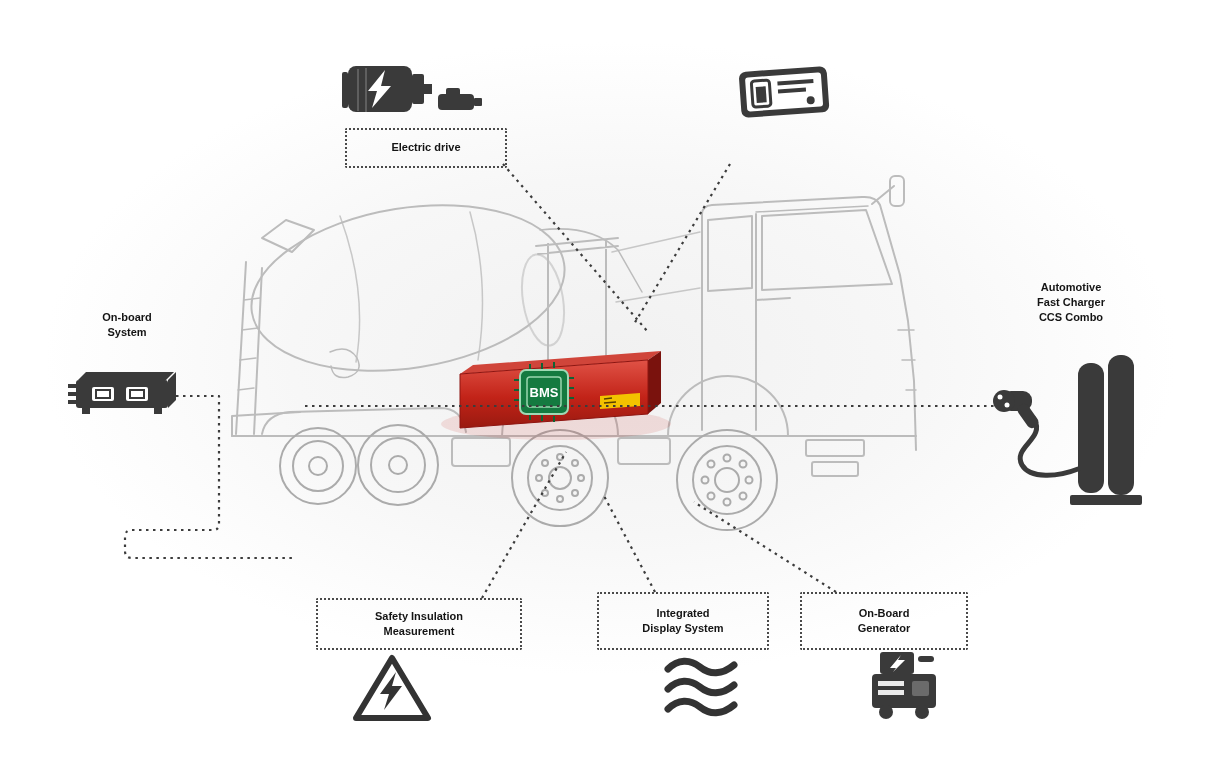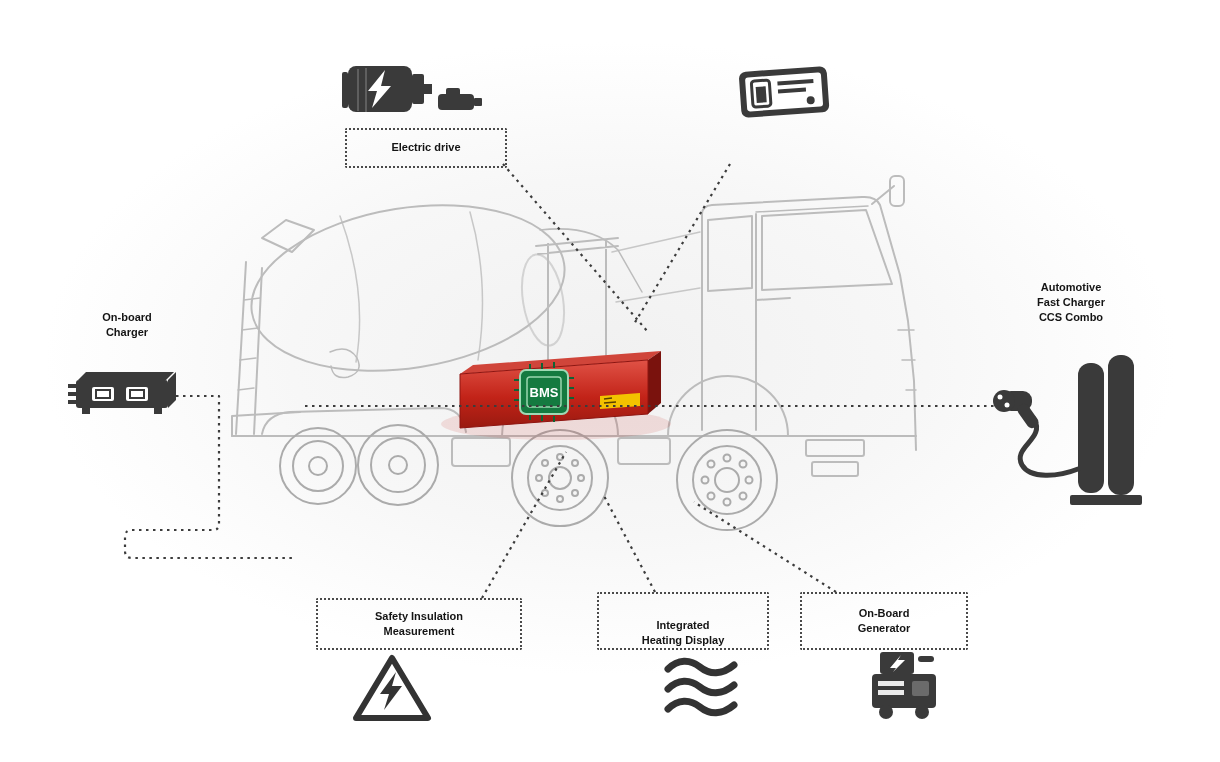--- a/index.html
+++ b/index.html
@@ -133,37 +133,37 @@
     </g>
   </svg>
 
   <div class="callout boxed" style="left:345px;top:128px;width:158px;height:36px;">
     <span>Electric drive</span>
   </div>
 
 
   <div class="callout" style="left:52px;top:310px;width:150px;">
     <span>On-board</span>
-    <span>Charger</span>
+    <span>System</span>
   </div>
 
   <div class="callout" style="left:991px;top:280px;width:160px;">
     <span>Automotive</span>
     <span>Fast Charger</span>
     <span>CCS Combo</span>
   </div>
 
   <div class="callout boxed" style="left:316px;top:598px;width:202px;height:48px;">
     <span>Safety Insulation</span>
     <span>Measurement</span>
   </div>
 
-  <div class="callout boxed" style="left:597px;top:592px;width:168px;height:54px;justify-content:flex-end;">
+  <div class="callout boxed" style="left:597px;top:592px;width:168px;height:54px;">
     <span>Integrated</span>
-    <span>Heating Display</span>
+    <span>Display System</span>
   </div>
 
   <div class="callout boxed" style="left:800px;top:592px;width:164px;height:54px;">
     <span>On-Board</span>
     <span>Generator</span>
   </div>
 
   <div class="icon" style="left:342px;top:60px;">
     <svg width="140" height="58" viewBox="0 0 140 58">
       <g fill="#3a3a3a">

